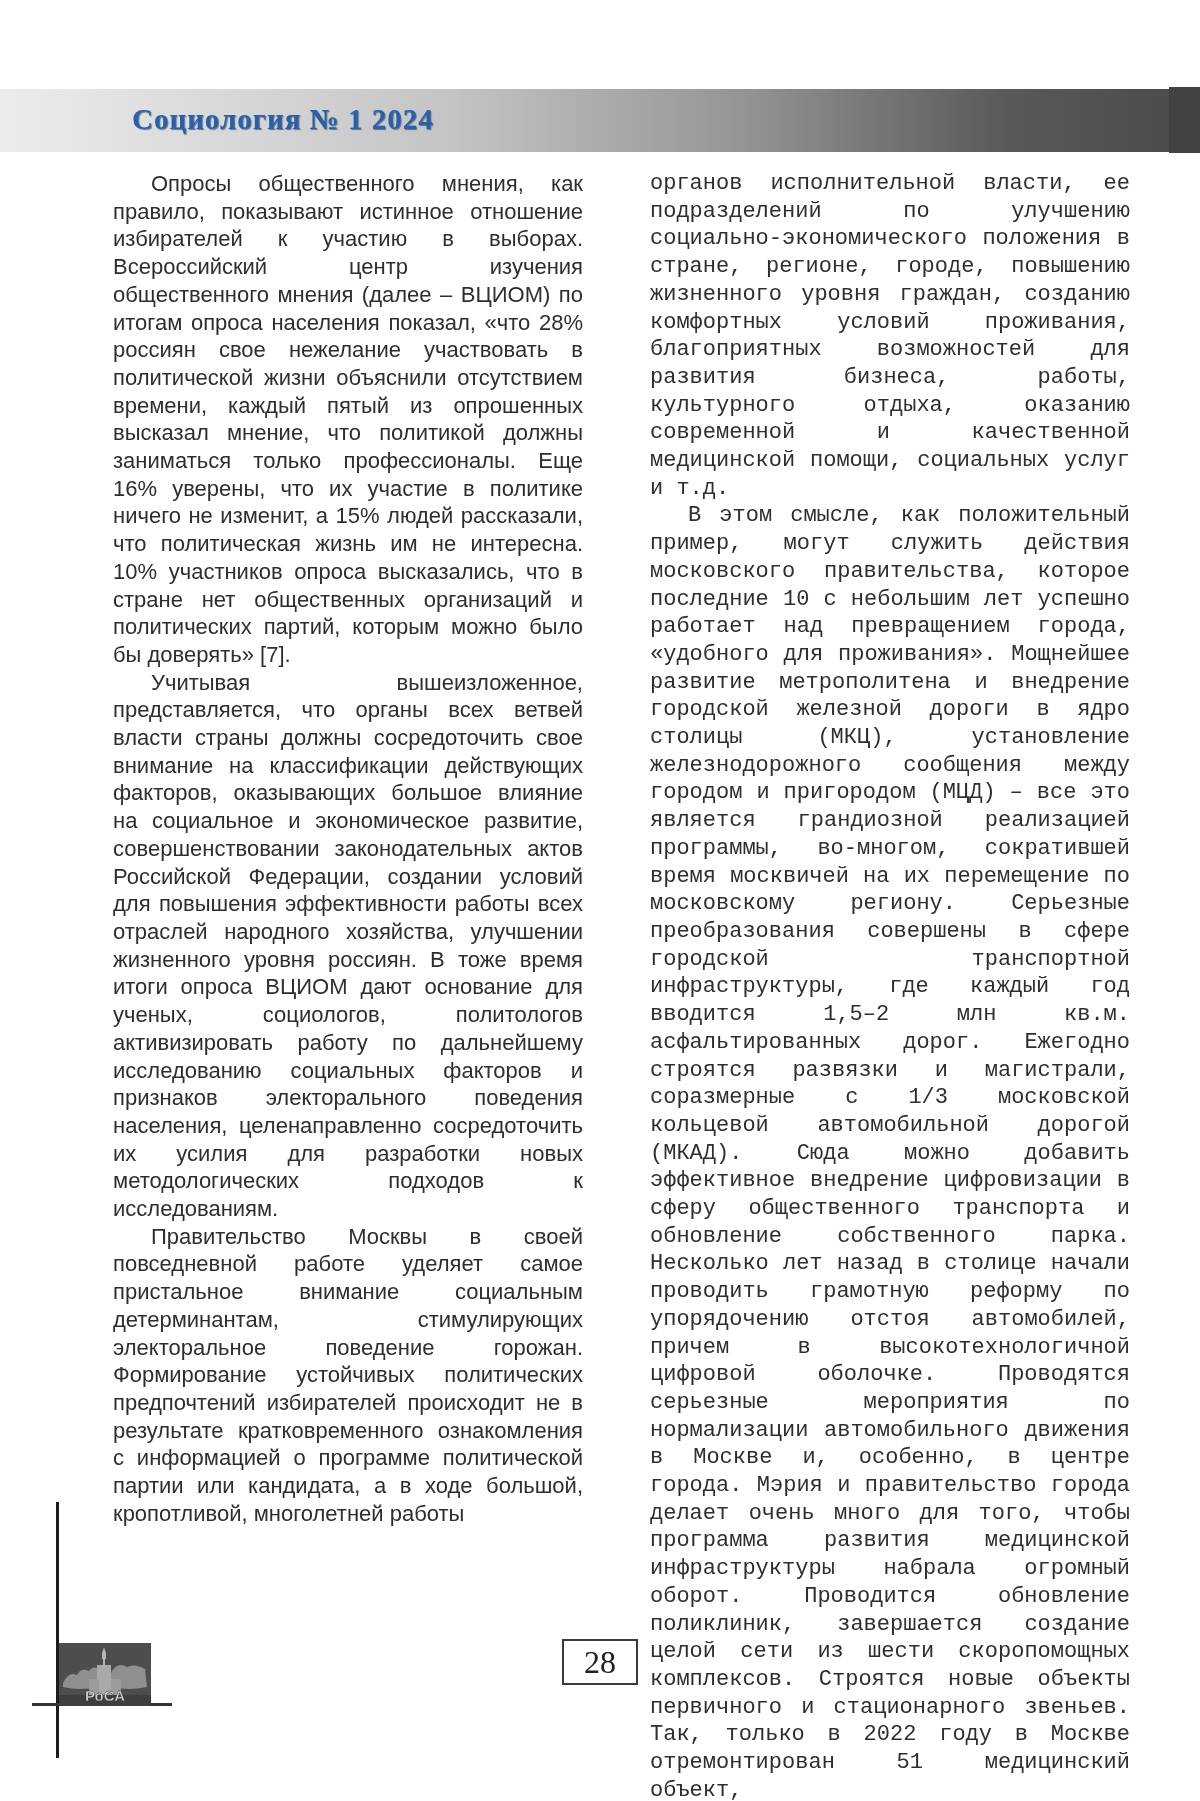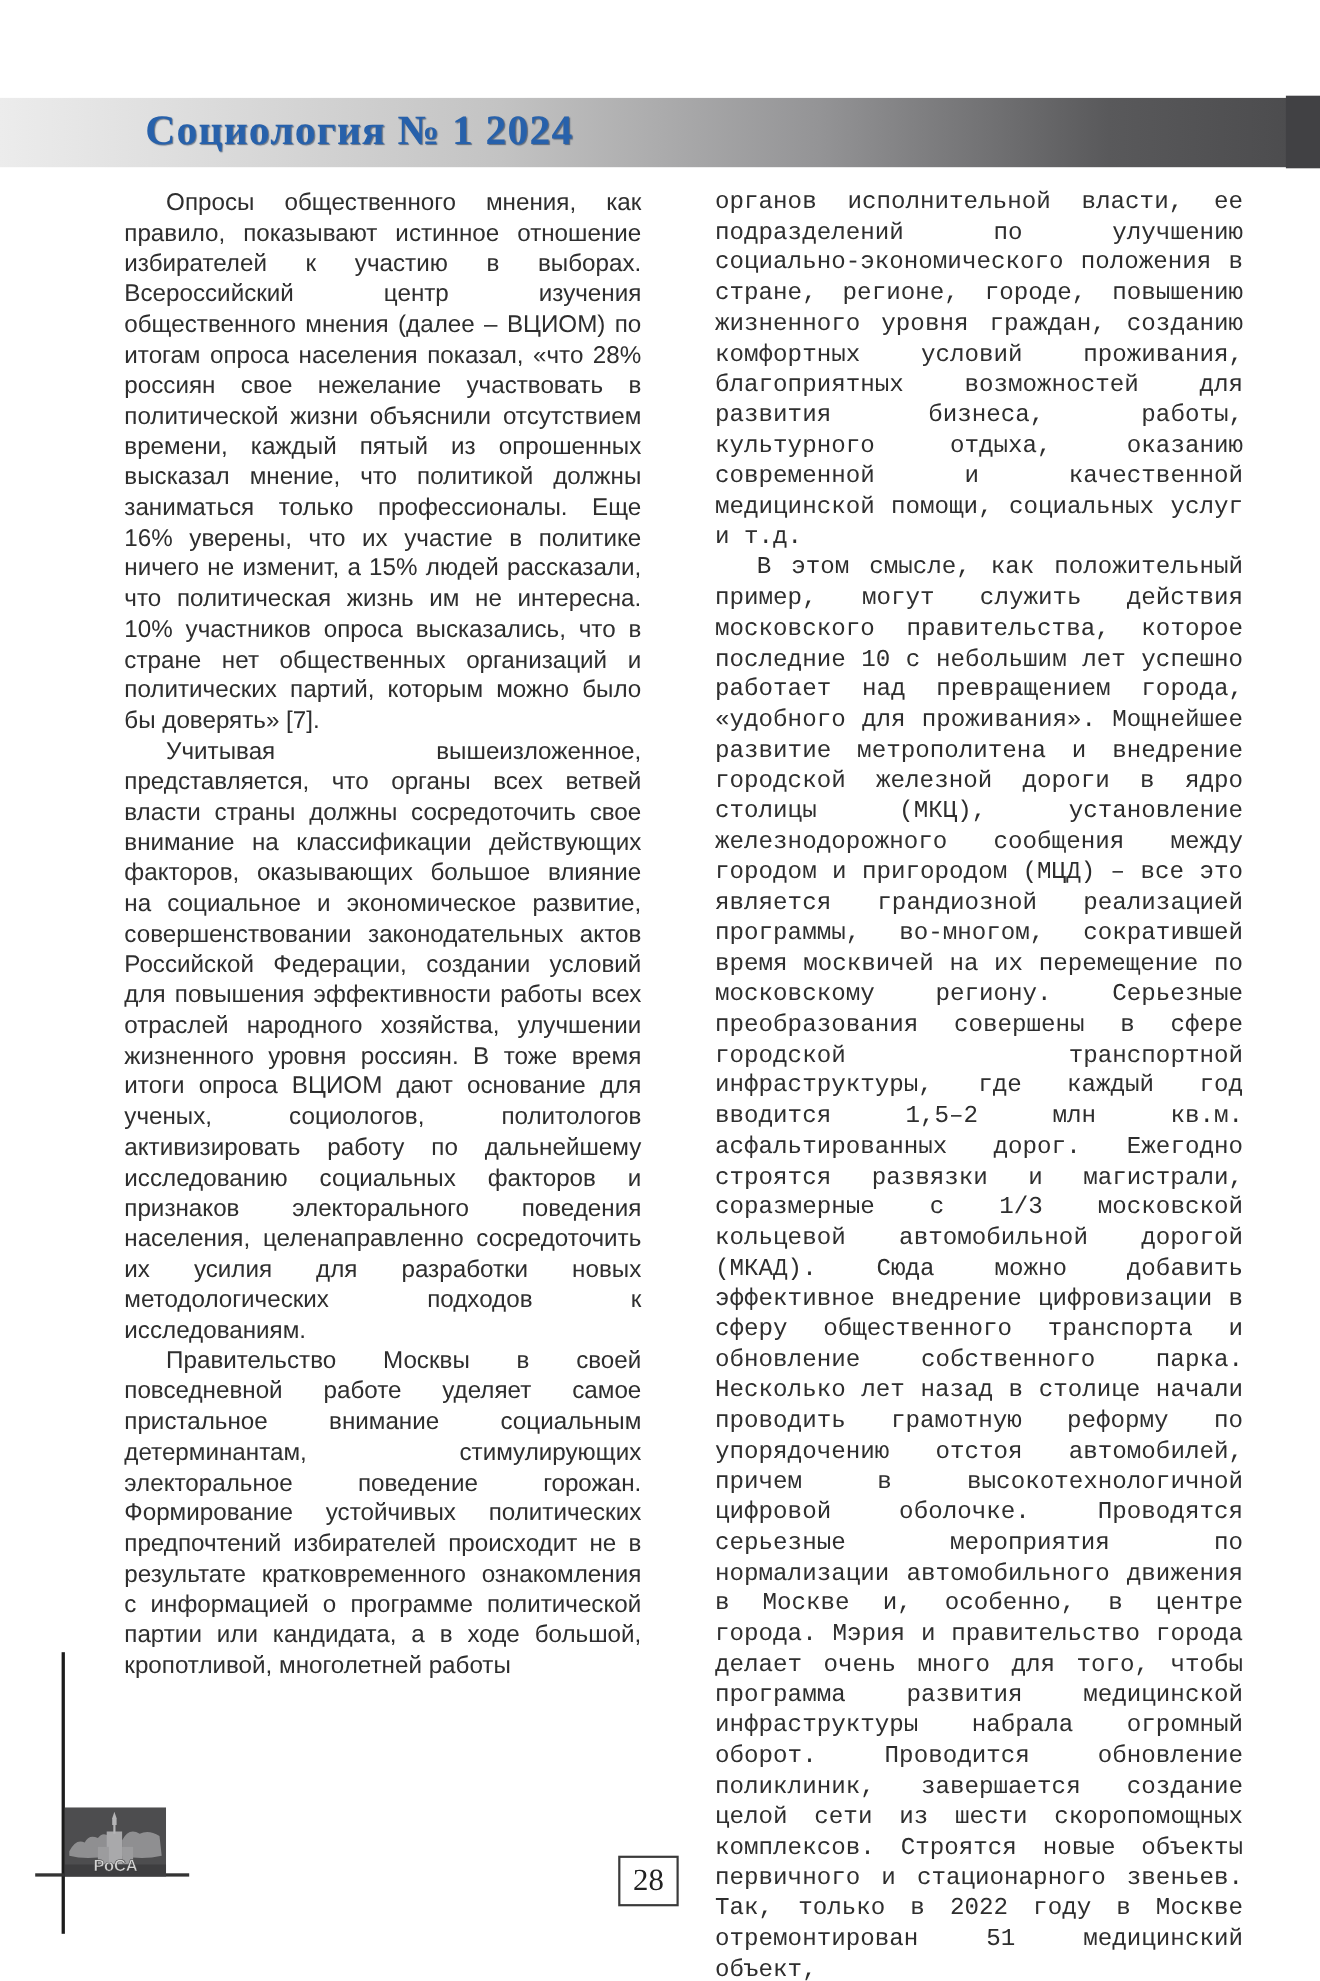--- a/index.html
+++ b/index.html
@@ -24,50 +24,49 @@
     right:0; top:-2px;
     width:31px; height:66px;
     background:#414144;
   }
   .header-title{
     position:absolute;
     left:132px; top:50%;
     transform:translateY(-54%);
     font-family:"Liberation Serif", serif;
     font-weight:bold;
-    font-size:38px;
+    font-size:29px;
     letter-spacing:1px;
     color:#2761ab;
     text-shadow:1px 1px 1px rgba(12,34,66,0.55);
     white-space:nowrap;
   }
   .col{
     position:absolute;
     top:170px;
     text-align:justify;
     font-size:22px;
     line-height:27.7px;
     color:#2e2e2e;
   }
   .col p{margin:0; padding:0;}
   .col p.indent{text-indent:38px;}
   .col-left{left:113px; width:470px;}
   .col-right{left:650px; width:480px;font-family:Liberation Mono, monospace;}
   .pageno-box{
     position:absolute;
     left:562px; top:1639px;
-    width:55px; height:46px;
+    width:76px; height:46px;
     box-sizing:border-box;
     border:2px solid #3a3a3a;
     background:#ffffff;
     display:flex; align-items:center; justify-content:center;
     font-family:"Liberation Serif", serif;
-    font-size:28px;
+    font-size:32px;
     color:#222222;
-    margin-top:48px;
   }
   .crop-v{
     position:absolute;
     left:56px; top:1502px;
     width:3px; height:256px;
     background:#1c1c1c;
   }
   .crop-h{
     position:absolute;
     left:32px; top:1703px;

